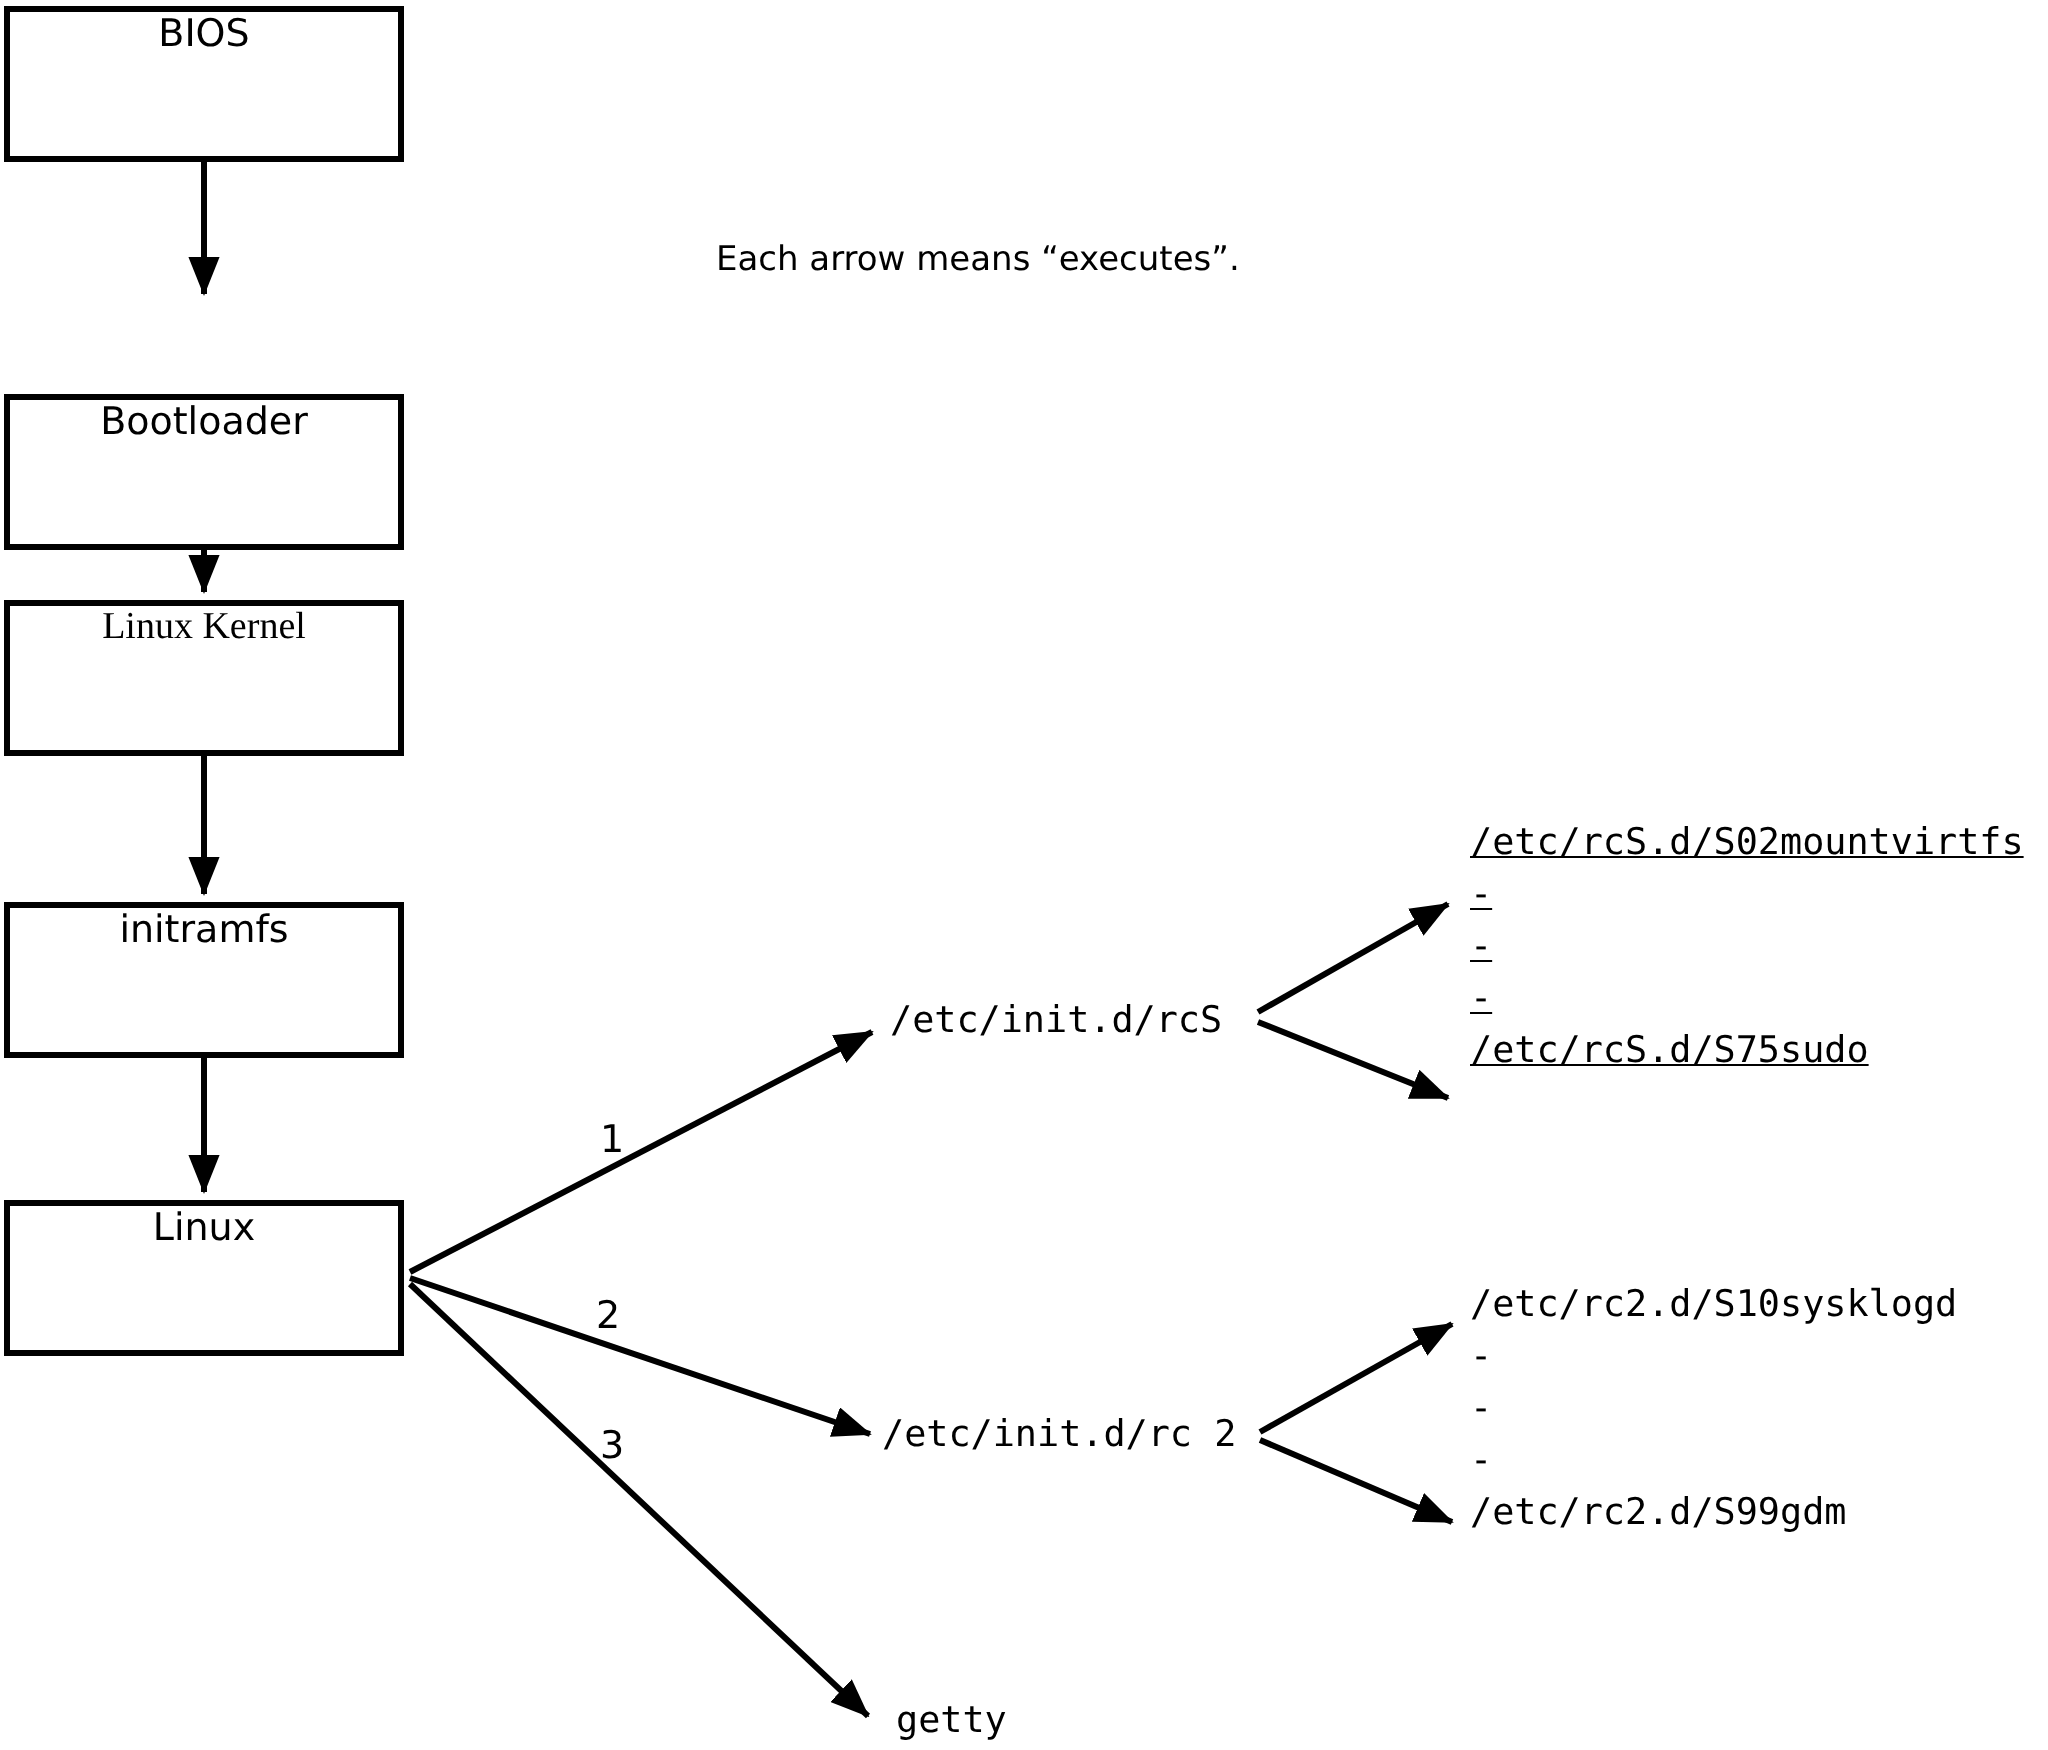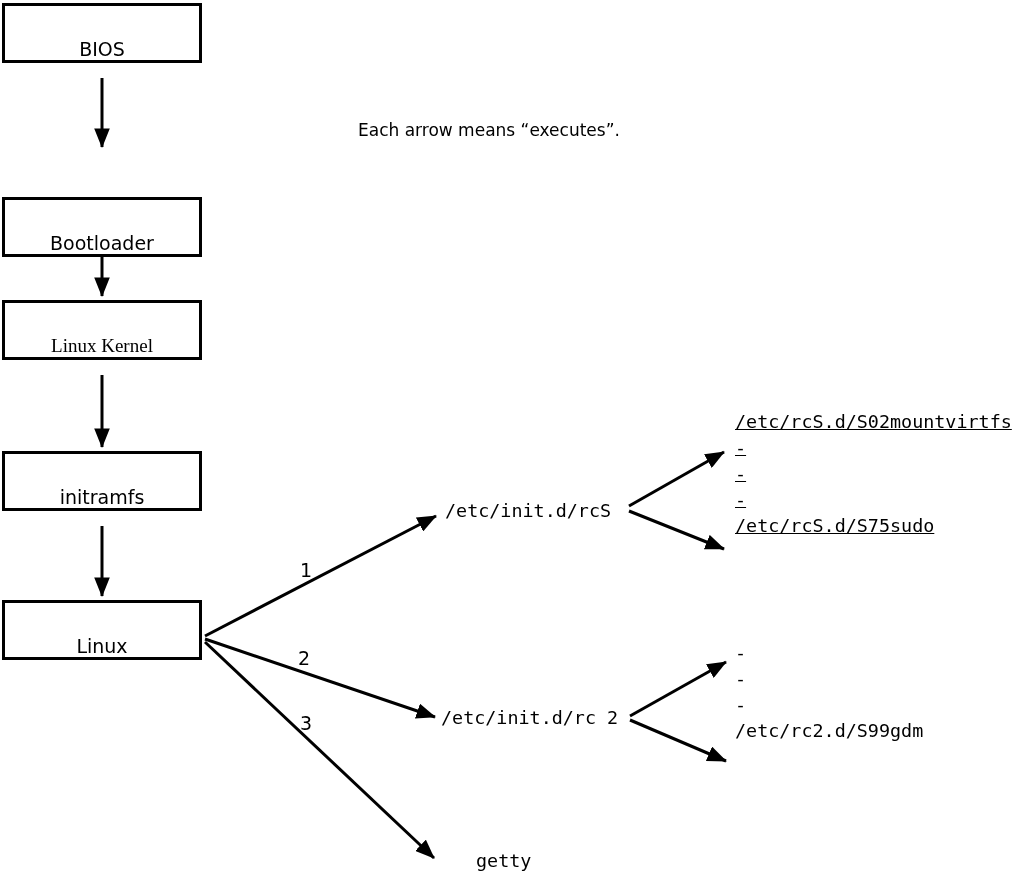--- a/index.html
+++ b/index.html
@@ -19,26 +19,26 @@
   #arrow-layer {
     position: absolute;
     left: 0; top: 0;
     width: 1024px;
     height: 875px;
   }
   .node {
     position: absolute;
     left: 2px;
     width: 200px;
-    height: 60px;
+    height: 78px;
     box-sizing: border-box;
     border: 3px solid #000000;
     background: #ffffff;
     display: flex;
-    align-items: flex-end;
+    align-items: flex-start;
     justify-content: center;
     font-size: 19px;
   }
   .note {
     position: absolute;
     left: 358px;
     top: 120px;
     font-size: 17px;
     white-space: nowrap;
   }
@@ -116,21 +116,22 @@
     <div>/etc/rcS.d/S02mountvirtfs</div>
     <div>-</div>
     <div>-</div>
     <div>-</div>
     <div>/etc/rcS.d/S75sudo</div>
   </div>
 
   <div class="mono" style="left:441px; top:705px;">/etc/init.d/rc 2</div>
 
   <div class="mono mono-list" style="left:735px; top:640px;">
+    <div>/etc/rc2.d/S10sysklogd</div>
     <div>-</div>
     <div>-</div>
     <div>-</div>
     <div>/etc/rc2.d/S99gdm</div>
   </div>
 
-  <div class="mono" style="left:448px; top:848px;margin-left:28px;">getty</div>
+  <div class="mono" style="left:448px; top:848px;">getty</div>
 
 </div>
 
 </body></html>

